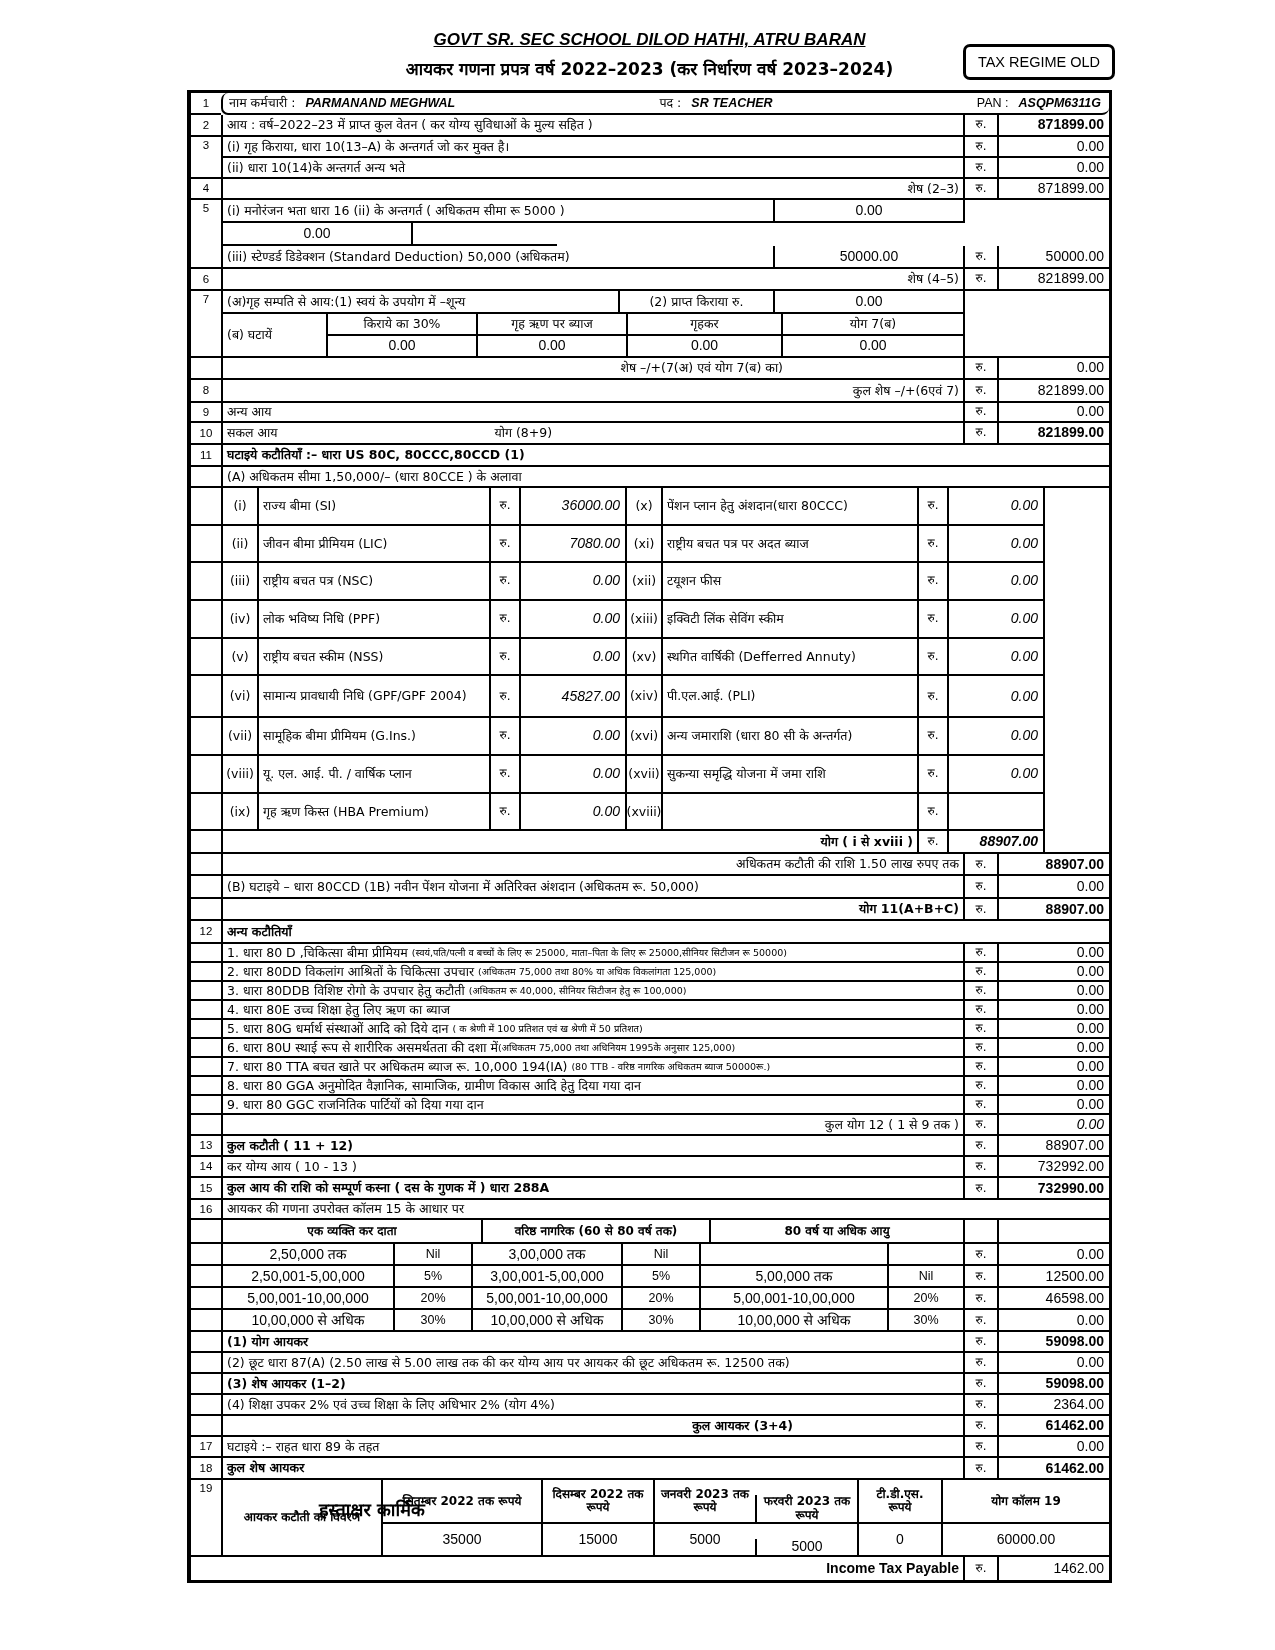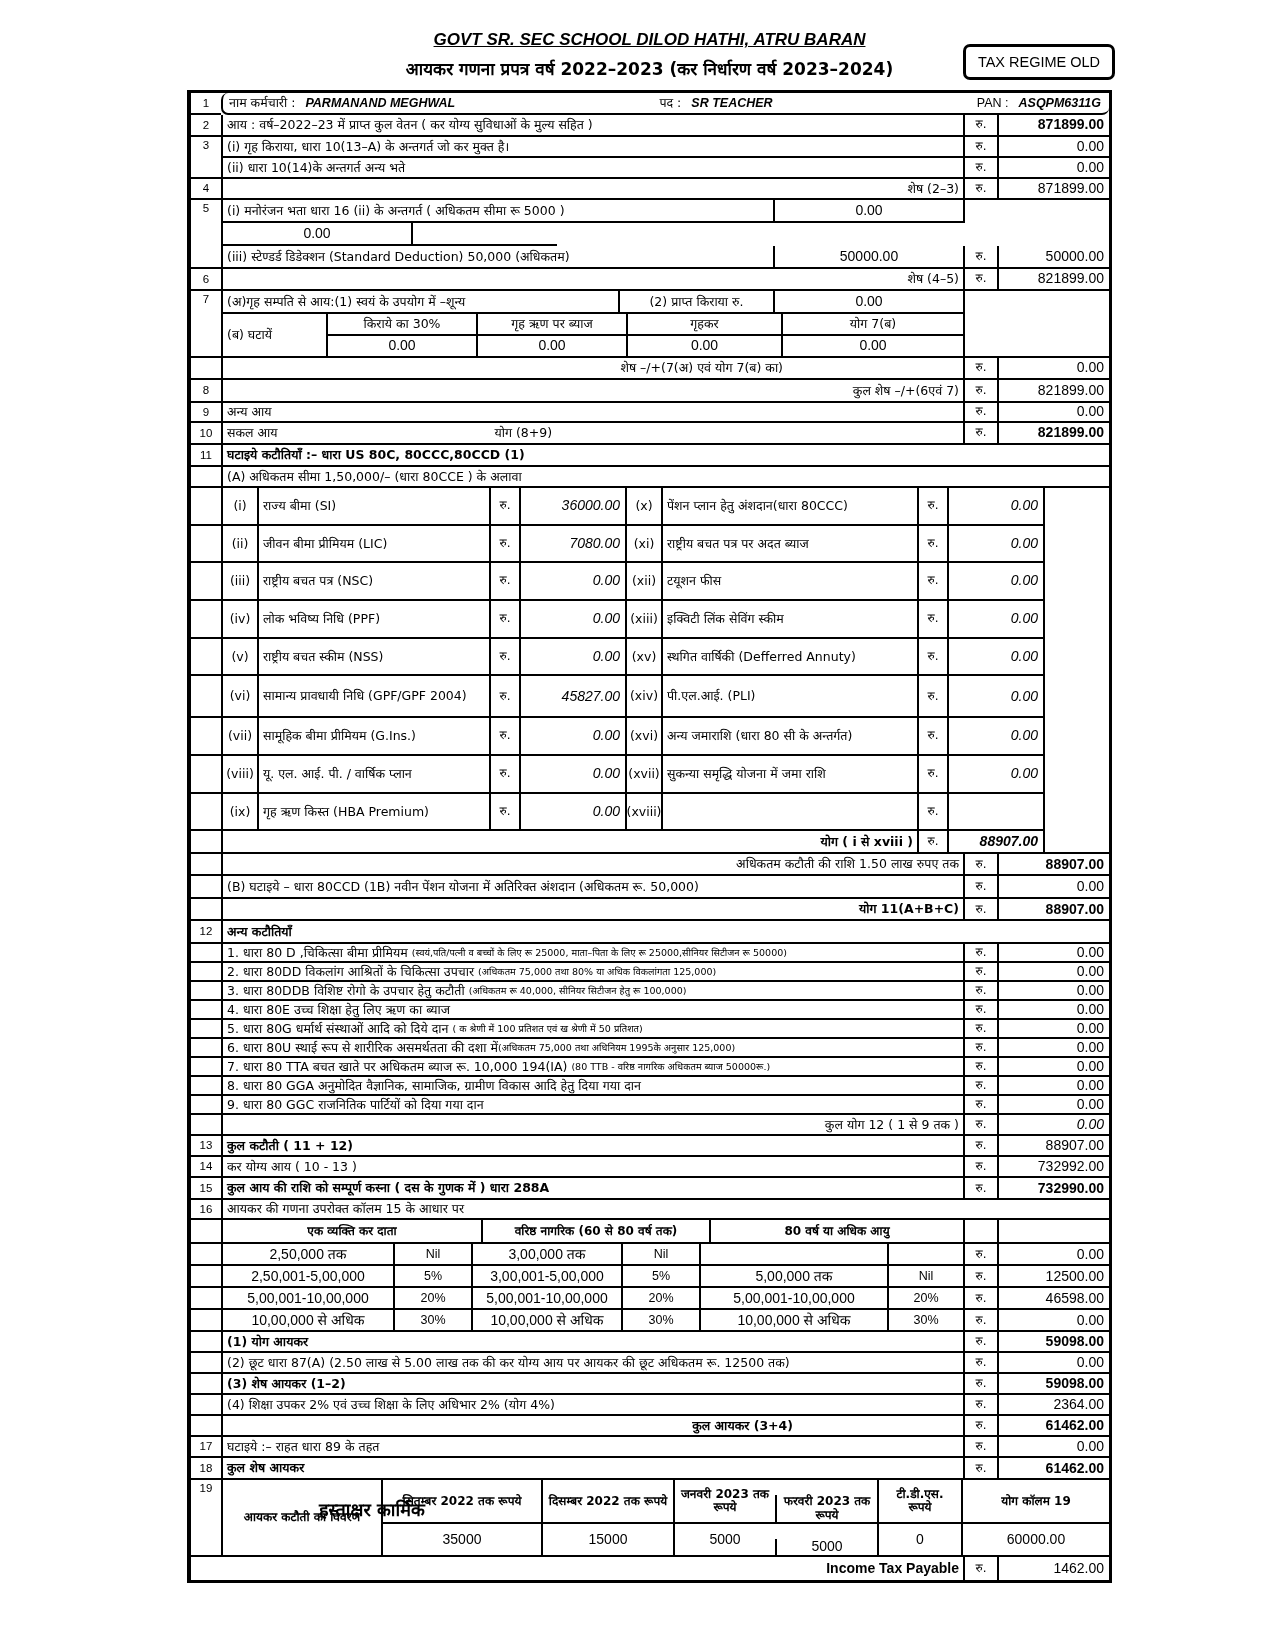--- a/index.html
+++ b/index.html
@@ -49,21 +49,21 @@
   .s11no{width:36px;padding:0;}
   .s11lab{width:232px;}
   .s11rs{width:30px;}
   .s11val{width:106px;justify-content:flex-end;padding:10px 5px;}
   .s11lab2{flex:1;}
   .s11val2{width:96px;justify-content:flex-end;padding:0 5px;}
   .s11pad{width:66px;}
   .t1{width:172px;}.tpc{width:78px;}.t2{width:150px;}.t3{flex:1;}.tp3{width:76px;}
   .g1{width:260px;}.g2{width:228px;}.g3{flex:1;}
   .s19l{width:160px;}
-  .m0{width:160px;}.m1{width:132px;}.m2{width:102px;}.m3{width:102px;margin-top:15px;}.m4{width:84px;}.m5{flex:1;}
+  .m0{width:160px;}.m1{width:112px;}.m2{width:102px;}.m3{width:102px;margin-top:15px;}.m4{width:84px;}.m5{flex:1;}
   .hd{font-size:12px;font-weight:bold;text-align:center;justify-content:center;}
   .emp{display:flex;gap:10px;padding-left:6px;padding-right:8px;border-radius:7px;}
   .ma{margin-left:auto;}
   .h19{min-height:19px;}.h20{min-height:20px;}.h21{min-height:21px;}.h22{min-height:22px;}
   .h23{min-height:23px;}.h24{min-height:24px;}.h40{min-height:40px;}
   .h42{min-height:42px;}
 </style>
 </head>
 <body>
 

